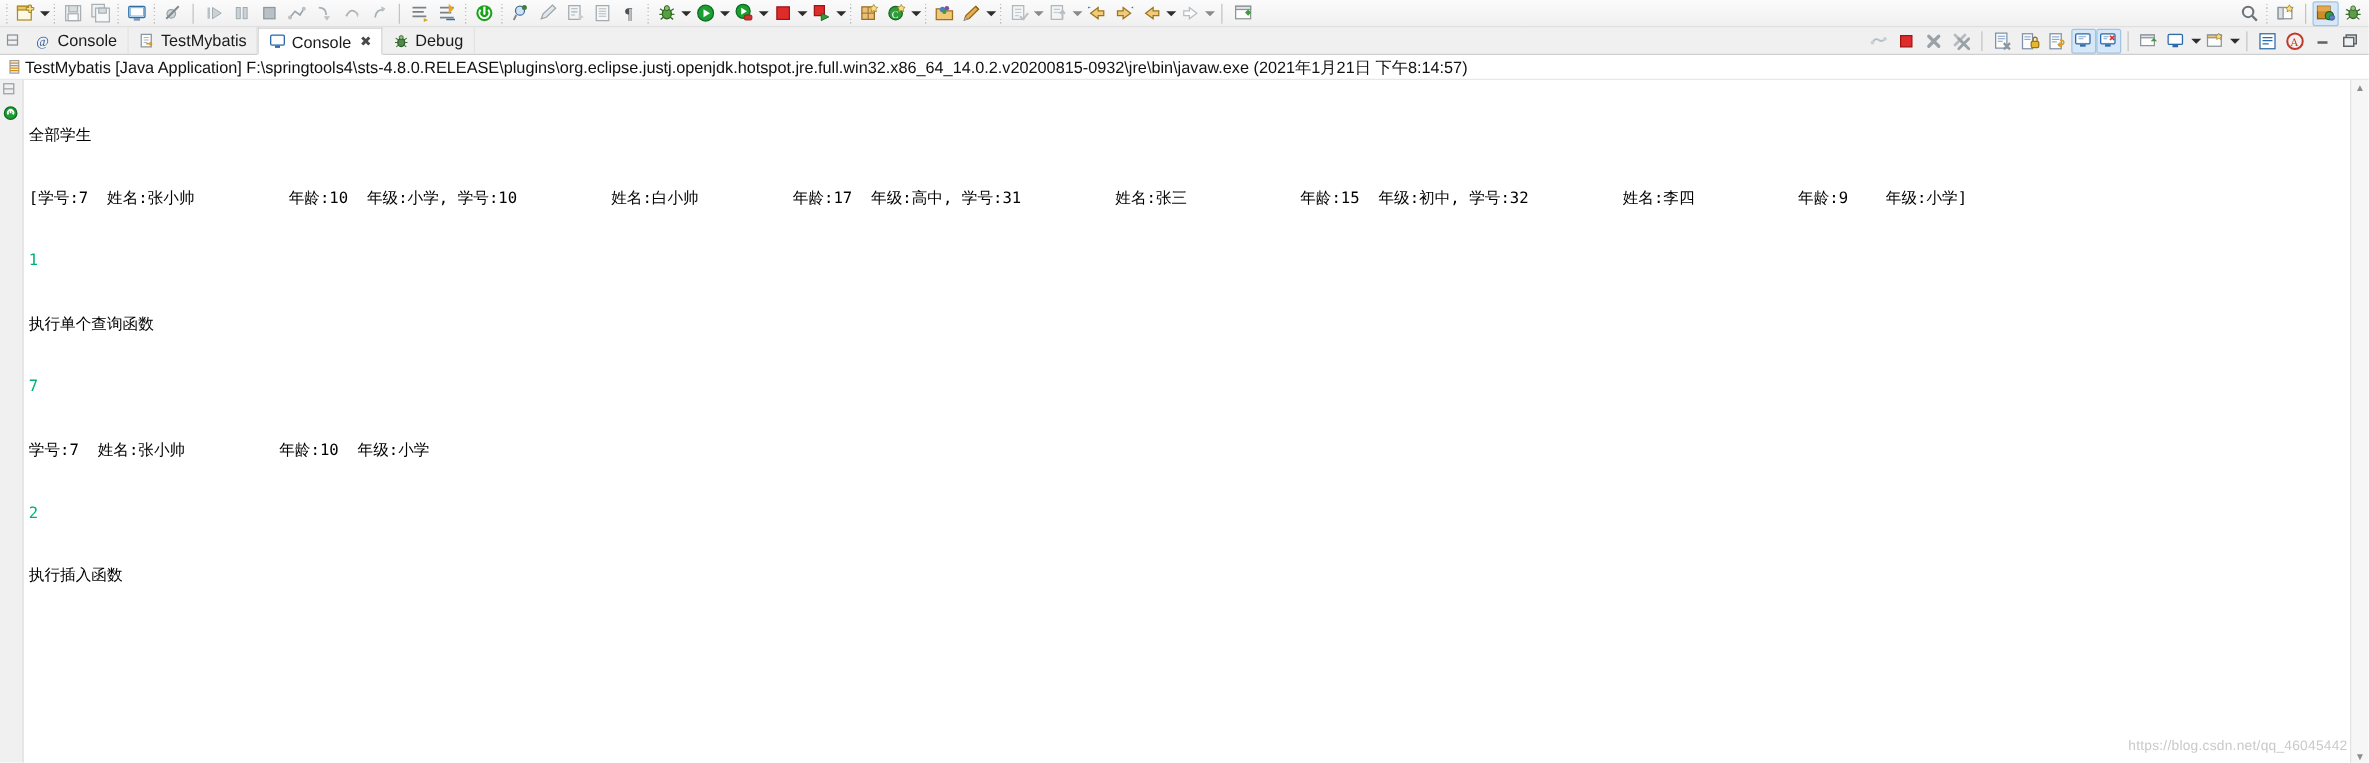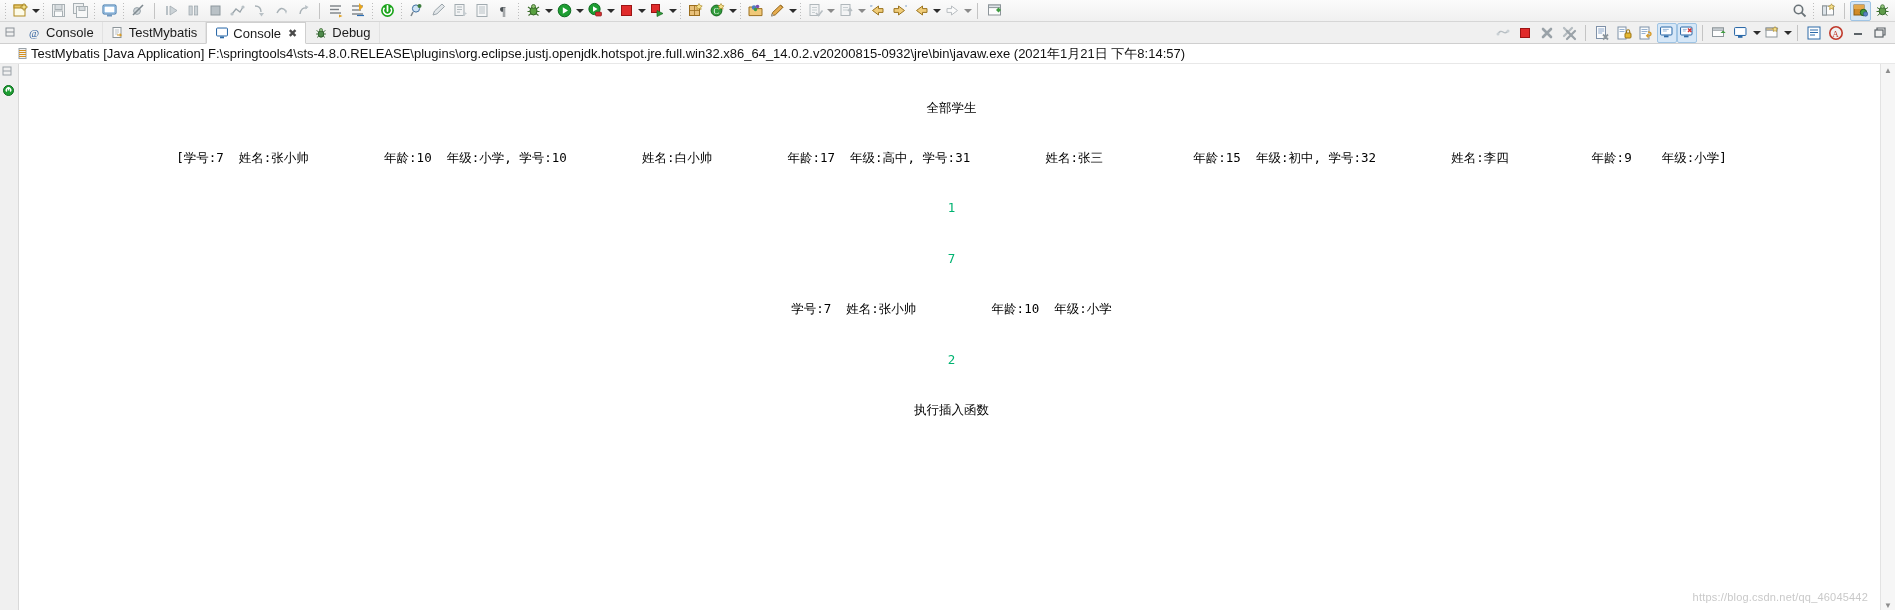--- a/index.html
+++ b/index.html
@@ -44,45 +44,45 @@
   }
   .tab.sel{background:#ffffff;border-top:1px solid #cfcfcf;border-left:1px solid #cfcfcf;
     border-right:1px solid #cfcfcf;border-bottom:1px solid #ffffff;margin-bottom:-1px;}
   .tab .x{font-size:11px;color:#4a4a4a;margin-left:3px;}
   .tabtools{display:flex;align-items:center;padding-right:4px;}
 
   
   .titlebar{
     height:20px;display:flex;align-items:center;
     background:#ffffff;border-bottom:1px solid #e8e8e8;
-    padding-left:15px;box-sizing:border-box;
+    padding-left:4px;box-sizing:border-box;
   }
   .titlebar .ticon{width:16px;display:flex;justify-content:center;}
   .titletext{font-size:13px;color:#111;white-space:nowrap;
     font-family:"Liberation Sans","DejaVu Sans",sans-serif;}
 
   
   .console-wrap{display:flex;height:548px;width:100%;box-sizing:border-box;}
   .gutter{width:18px;background:#f0f0f0;border-right:1px solid #d9d9d9;
     position:relative;flex:none;}
   .gutter .gicon{position:absolute;left:2px;}
   .console{
     flex:1;background:#ffffff;position:relative;overflow:hidden;
     font-family:"DejaVu Sans Mono","Liberation Mono",monospace;
     font-size:12.5px;line-height:16.8px;
     padding:2px 0 0 4px;box-sizing:border-box;
     white-space:pre;
   }
-  .console .line{height:16.8px;white-space:pre;text-align:center;}
+  .console .line{height:16.8px;white-space:pre;}
   .in{color:#00b371;}
   .scrollbar{width:14px;background:#f6f6f6;border-left:1px solid #e3e3e3;flex:none;position:relative;}
   .sb-up,.sb-dn{height:13px;display:flex;align-items:center;justify-content:center;color:#8d8d8d;font-size:8px;}
   .sb-dn{position:absolute;bottom:0;width:100%;}
   .watermark{
-    position:absolute;right:12px;bottom:6px;
+    position:absolute;right:2px;bottom:6px;
     font-family:"Liberation Sans","DejaVu Sans",sans-serif;
     font-size:11px;color:#c9c9c9;letter-spacing:.2px;
   }
   svg{display:block;}
 </style>
 </head>
 <body>
 
 <div class="toolbar">
 
@@ -610,20 +610,21 @@
         <path d="M4.8 7.5 a2.2 2.2 0 1 1 3.4 0" fill="none" stroke="#ffffff" stroke-width="1.4"></path>
         <line x1="6.5" y1="3.2" x2="6.5" y2="6.5" stroke="#ffffff" stroke-width="1.4"></line>
       </svg>
     </span>
   </div>
 
   <div class="console">
     <div class="line">全部学生</div>
     <div class="line">[学号:7  姓名:张小帅          年龄:10  年级:小学, 学号:10          姓名:白小帅          年龄:17  年级:高中, 学号:31          姓名:张三            年龄:15  年级:初中, 学号:32          姓名:李四           年龄:9    年级:小学]</div>
     <div class="line in">1</div>
+    <div class="line">执行单个查询函数</div>
     <div class="line in">7</div>
     <div class="line">学号:7  姓名:张小帅          年龄:10  年级:小学</div>
     <div class="line in">2</div>
     <div class="line">执行插入函数</div>
     
     
     
     
     
     

